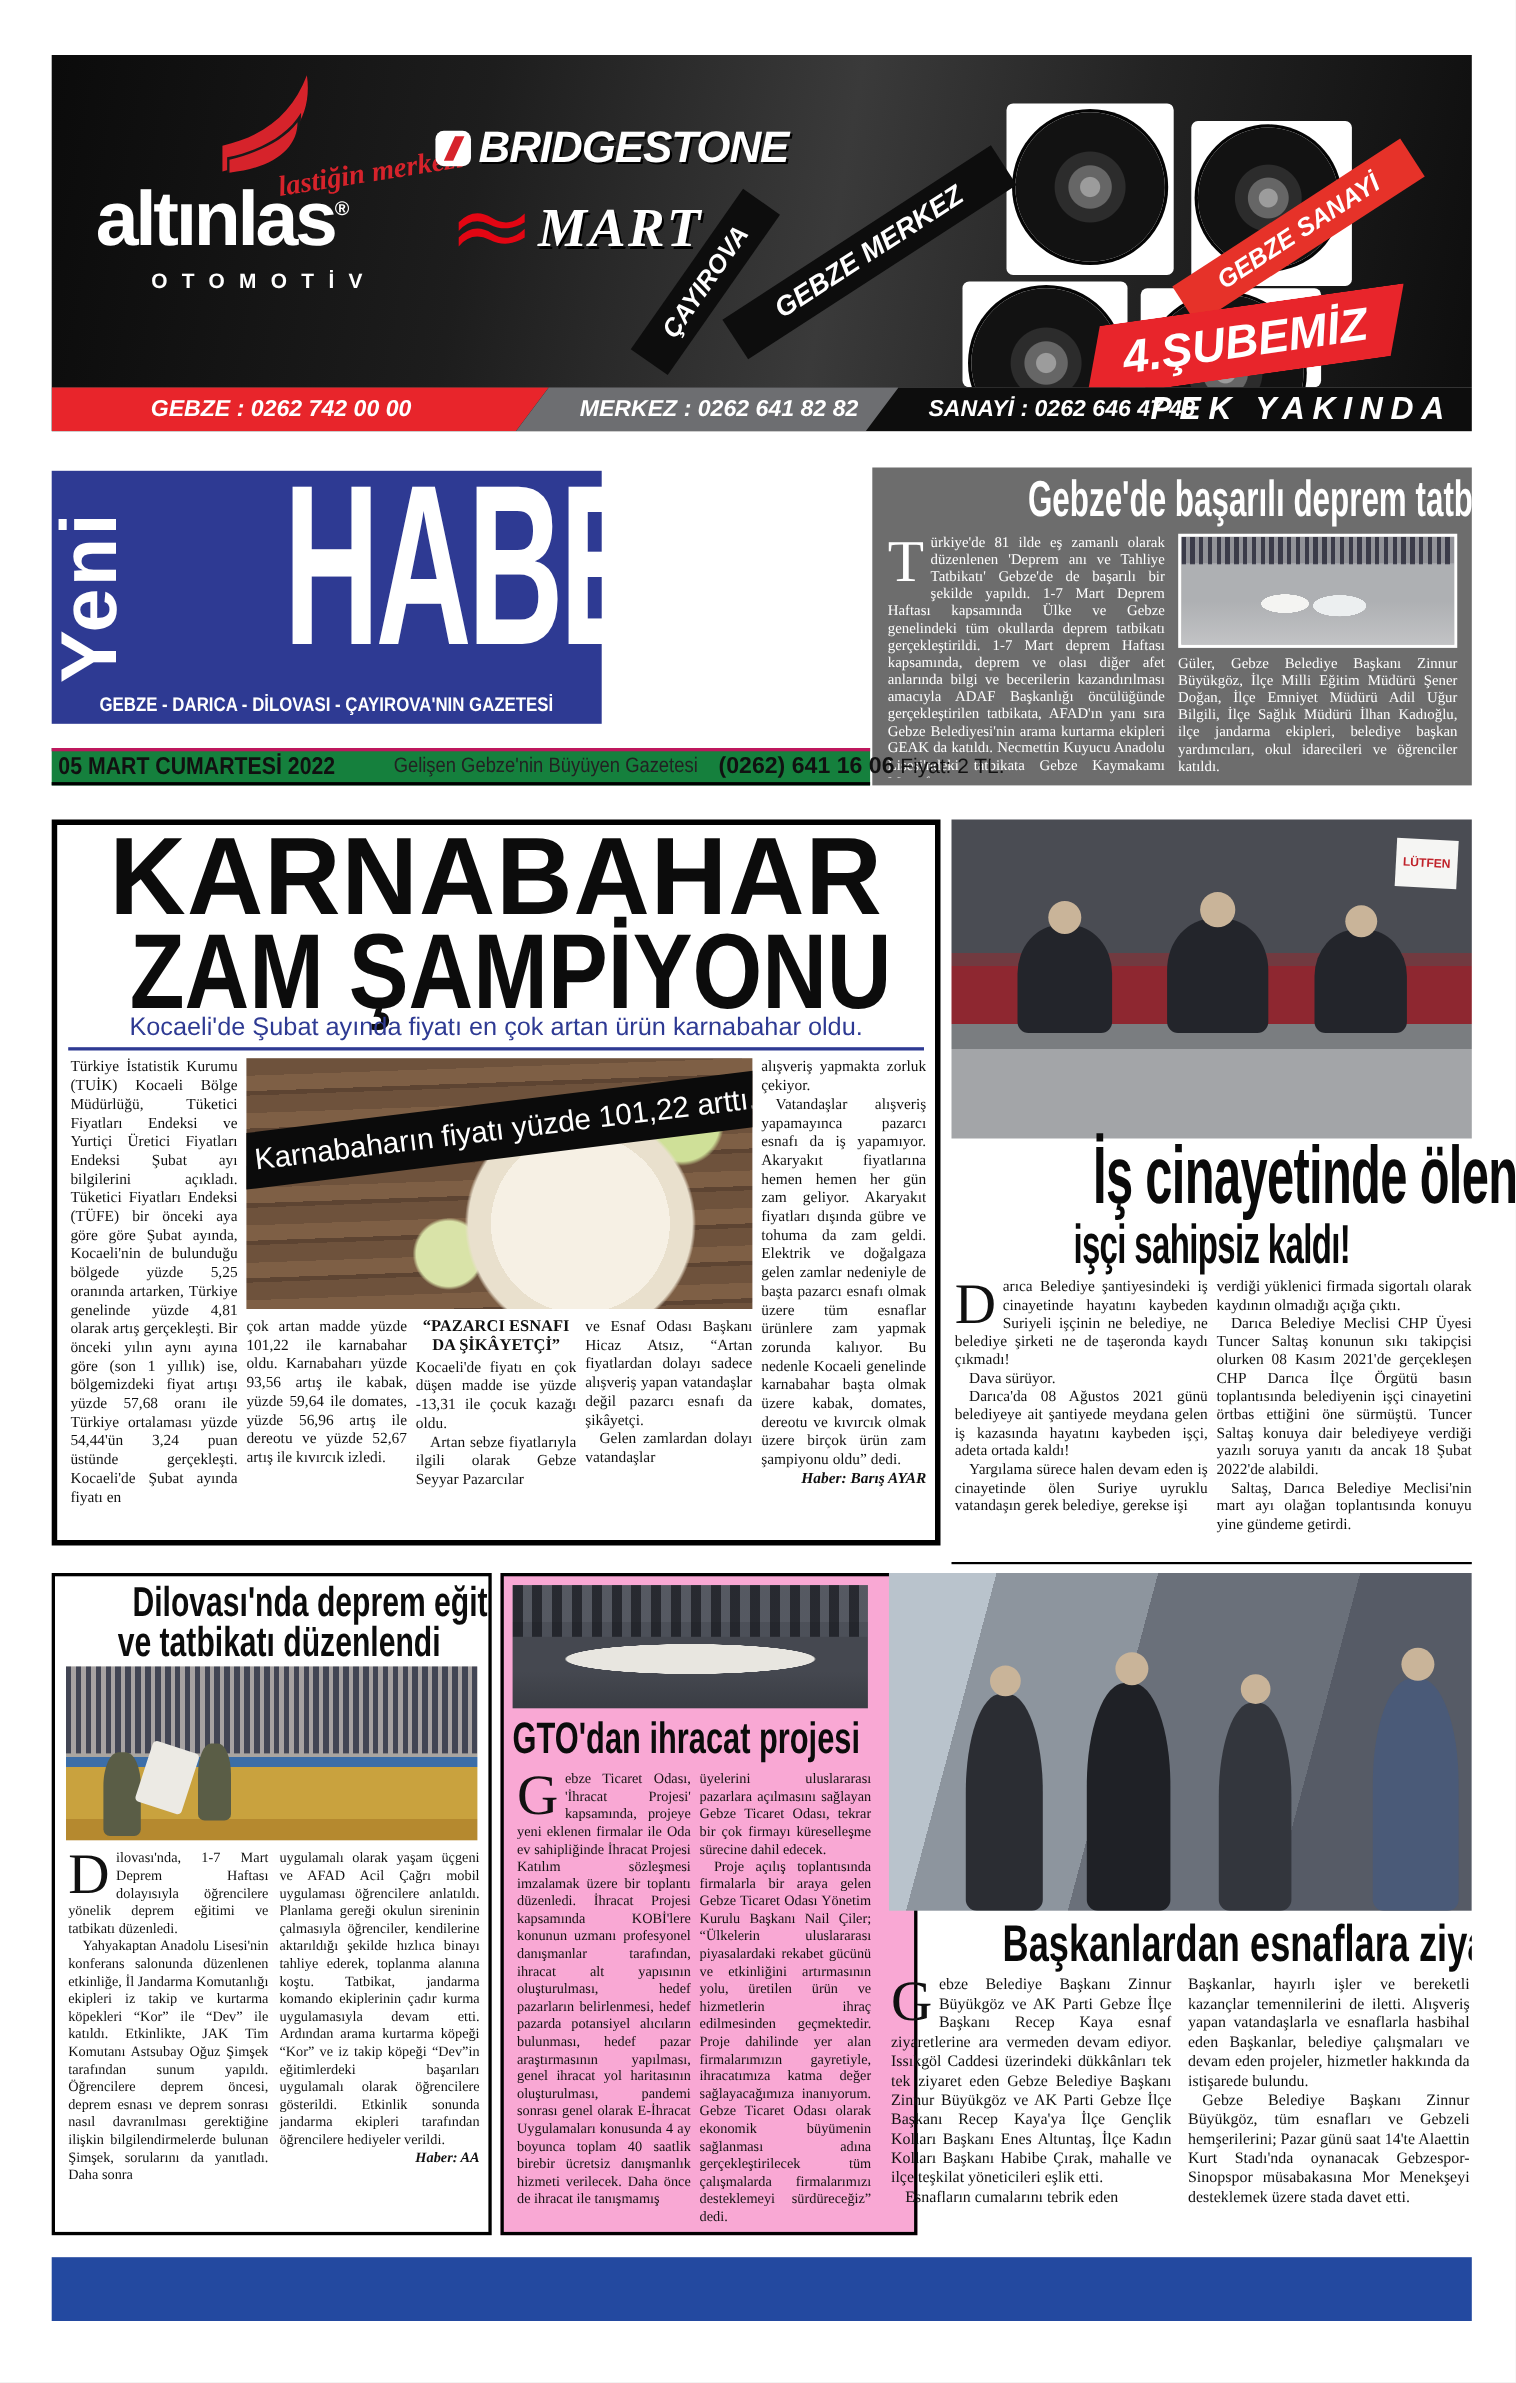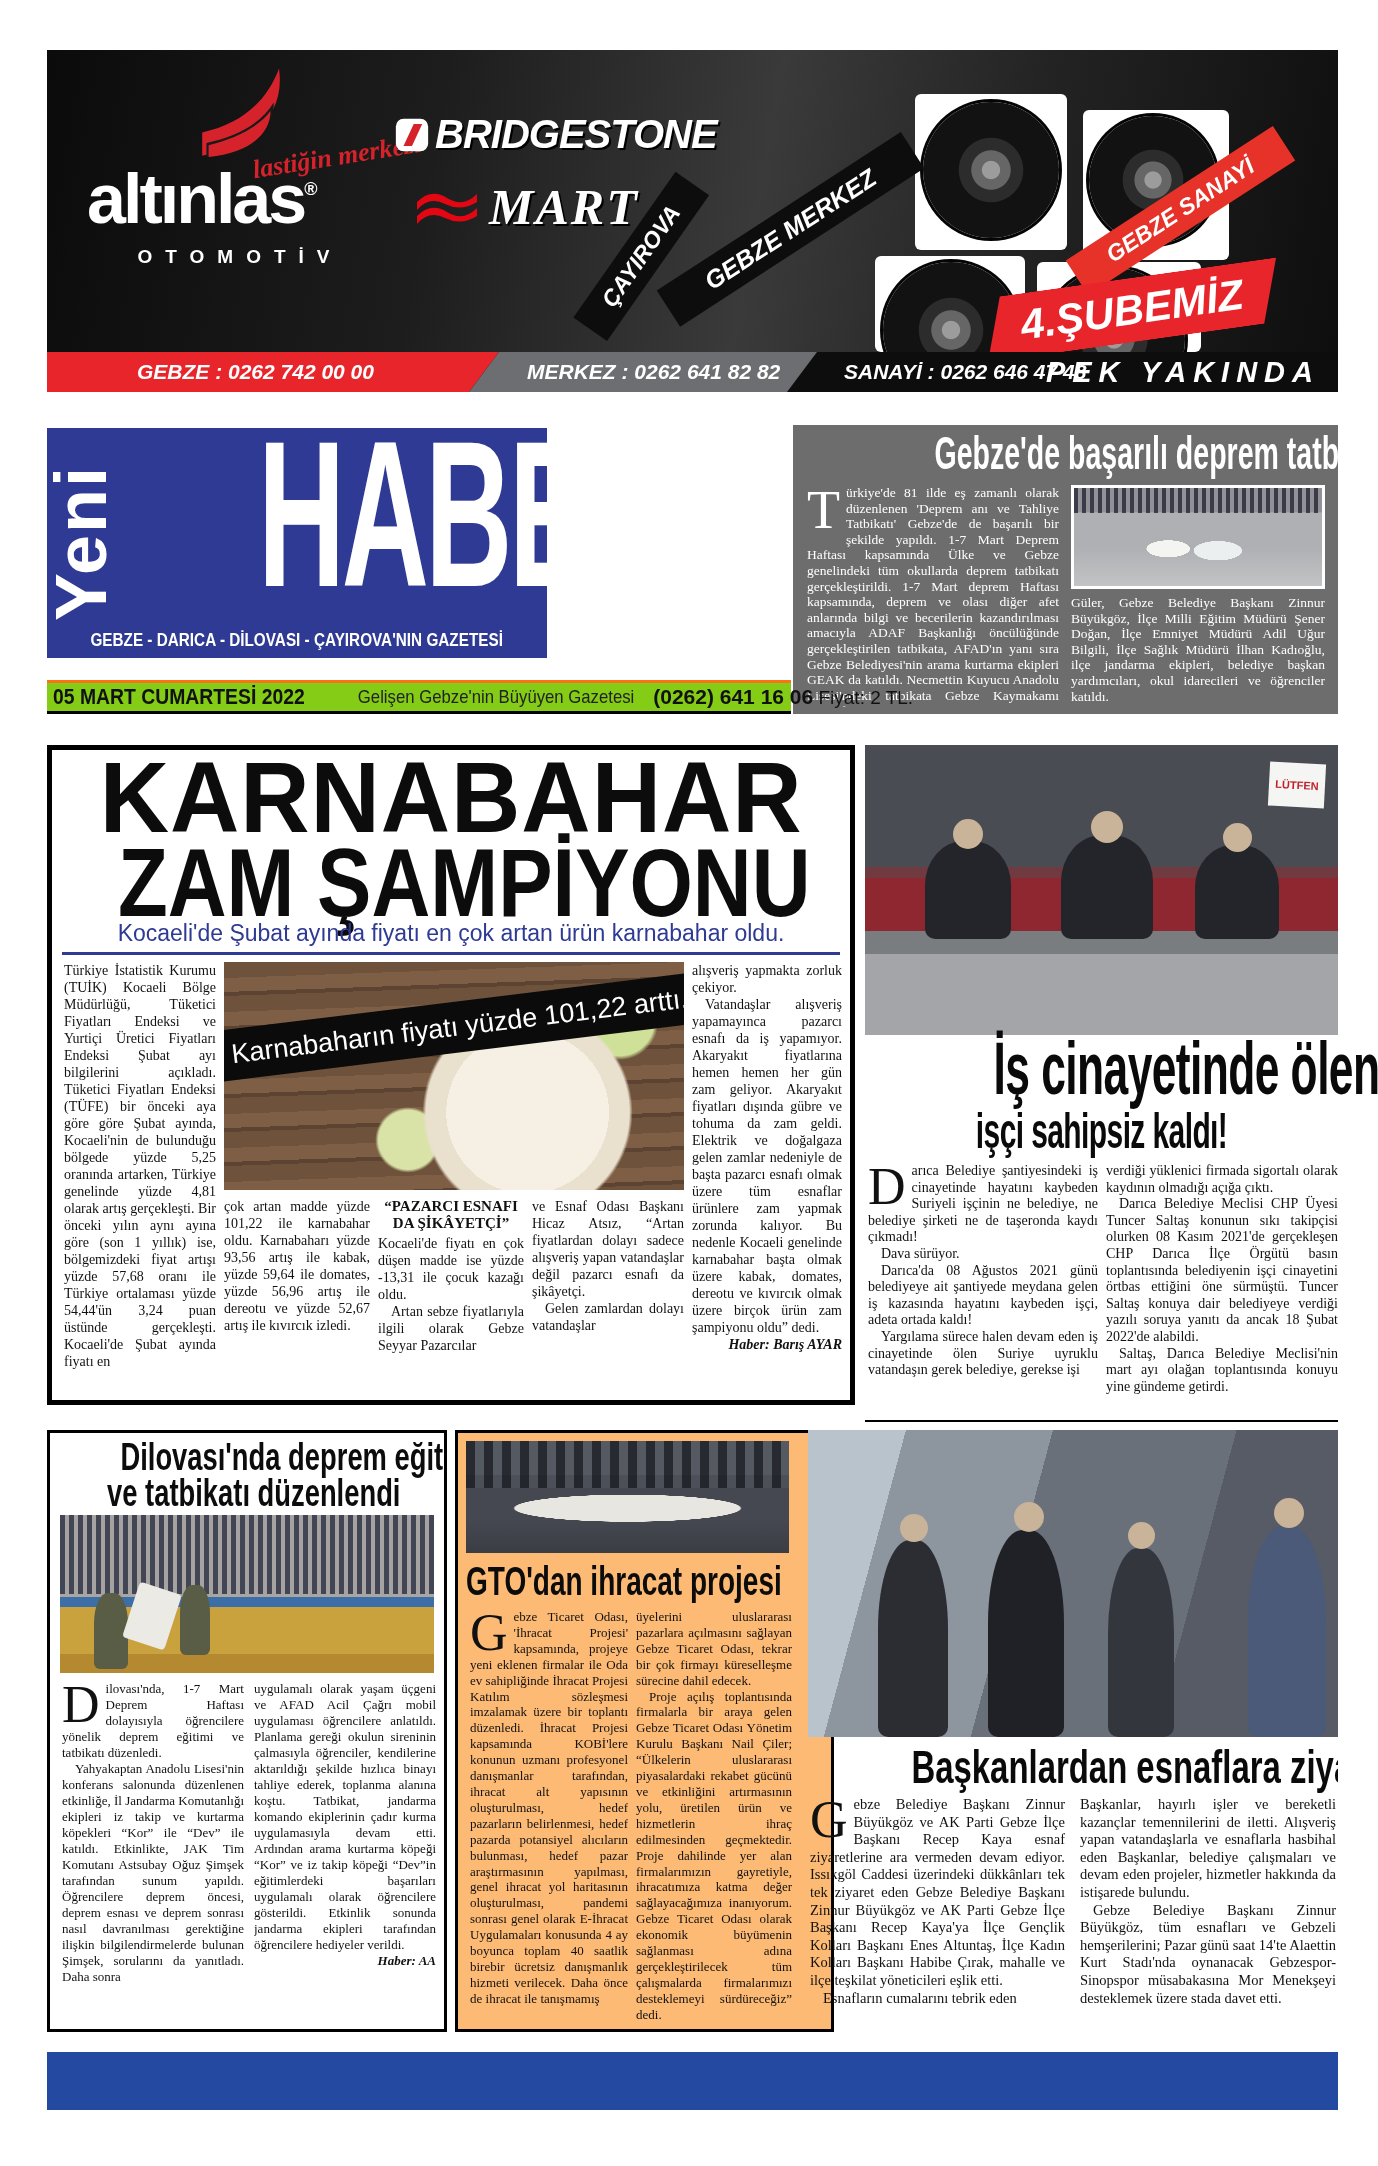--- a/index.html
+++ b/index.html
@@ -61,22 +61,22 @@
   .dep-photo{width:254px;height:104px;border:3px solid #fff;margin-bottom:6px;
     background:radial-gradient(ellipse 36px 14px at 38% 62%,#f4f4f2 0 60%,transparent 61%),
                radial-gradient(ellipse 40px 16px at 58% 64%,#eceff0 0 60%,transparent 61%),
                repeating-linear-gradient(90deg,rgba(45,45,60,.85) 0 4px,rgba(150,150,158,.45) 4px 8px),
                linear-gradient(180deg,#8e8f93 0 24%,#aeb0b3 24% 60%,#c2c3c5 100%);
     background-size:100% 100%,100% 100%,100% 26%,100% 100%;background-repeat:no-repeat}
   .dc-w{color:#fff;font-size:54px;line-height:44px}
   .dep-col .paras p{text-align:justify}
 
   
-  .dateline{left:47px;top:680px;width:744px;height:34px;border-top:3px solid #f97316;border-bottom:3px solid #000;
-    display:flex;align-items:center;justify-content:space-between;padding:0 6px;background:#84cc16}
+  .dateline{left:47px;top:680px;width:744px;height:34px;border-top:3px solid #be185d;border-bottom:3px solid #000;
+    display:flex;align-items:center;justify-content:space-between;padding:0 6px;background:#15803d}
   .dl-date{font-family:"Liberation Sans",sans-serif;font-weight:bold;font-size:22px}
   .dl-date .cx{transform:scaleX(.88)}
   .dl-slogan{font-family:"Liberation Sans",sans-serif;font-size:19px;color:#222}
   .dl-slogan .cx{transform:scaleX(.88)}
   .dl-right{font-family:"Liberation Sans",sans-serif;font-size:19px;white-space:nowrap}
   .dl-phone{font-weight:bold;font-size:21px}
 
   
   .main-box{left:47px;top:745px;width:808px;height:660px;border:5px solid #000;background:#fff;overflow:hidden}
   .hl1{position:absolute;left:0;right:0;top:6px;text-align:center;font-family:"Liberation Sans",sans-serif;font-weight:bold;font-size:100px;line-height:82px;letter-spacing:1px;color:#0c0c0c}
@@ -123,21 +123,21 @@
   .dil-photo{position:absolute;left:10px;top:82px;width:374px;height:158px;overflow:hidden;
     background:repeating-linear-gradient(90deg,rgba(40,45,65,.8) 0 5px,rgba(165,160,165,.5) 5px 9px),
                linear-gradient(180deg,#a9a5a0 0 52%,#3c6ea8 52% 58%,#c9a23e 58% 88%,#b5892f 88% 100%);
     background-size:100% 50%,100% 100%;background-repeat:no-repeat}
   .soldier{position:absolute;background:#5a5d46;border-radius:40% 40% 6px 6px}
   .flag{position:absolute;background:#eceae4;transform:rotate(18deg);border-radius:4px}
   .dil-col{position:absolute;top:248px;height:318px;font-size:13px;line-height:16px;overflow:hidden}
   .dil-c1{left:12px;width:182px}
   .dil-c2{left:204px;width:182px}
 
-  .gto-box{left:455px;top:1430px;width:379px;height:602px;border:3px solid #000;background:#fdba74;overflow:hidden}
+  .gto-box{left:455px;top:1430px;width:379px;height:602px;border:3px solid #000;background:#f9a8d4;overflow:hidden}
   .gto-photo{position:absolute;left:8px;top:8px;width:323px;height:112px;overflow:hidden;
     background:radial-gradient(ellipse 58% 20% at 50% 60%,#e8e6e0 0 60%,transparent 61%),
                repeating-linear-gradient(90deg,rgba(25,27,33,.75) 0 9px,rgba(90,95,105,.35) 9px 18px),
                linear-gradient(180deg,#53565e 0 30%,#454850 30% 70%,#3a3d44 100%);
     background-size:100% 100%,100% 42%,100% 100%;background-repeat:no-repeat}
   .gto-head{position:absolute;left:8px;top:128px;font-family:"Liberation Sans",sans-serif;font-weight:bold;font-size:40px;line-height:40px;color:#0c0c0c}
   .gto-head .cx{transform:scaleX(.7);transform-origin:left center}
   .gto-col{position:absolute;top:176px;height:412px;font-size:13px;line-height:15.9px;overflow:hidden}
   .gto-c1{left:12px;width:158px}
   .gto-c2{left:178px;width:156px}

